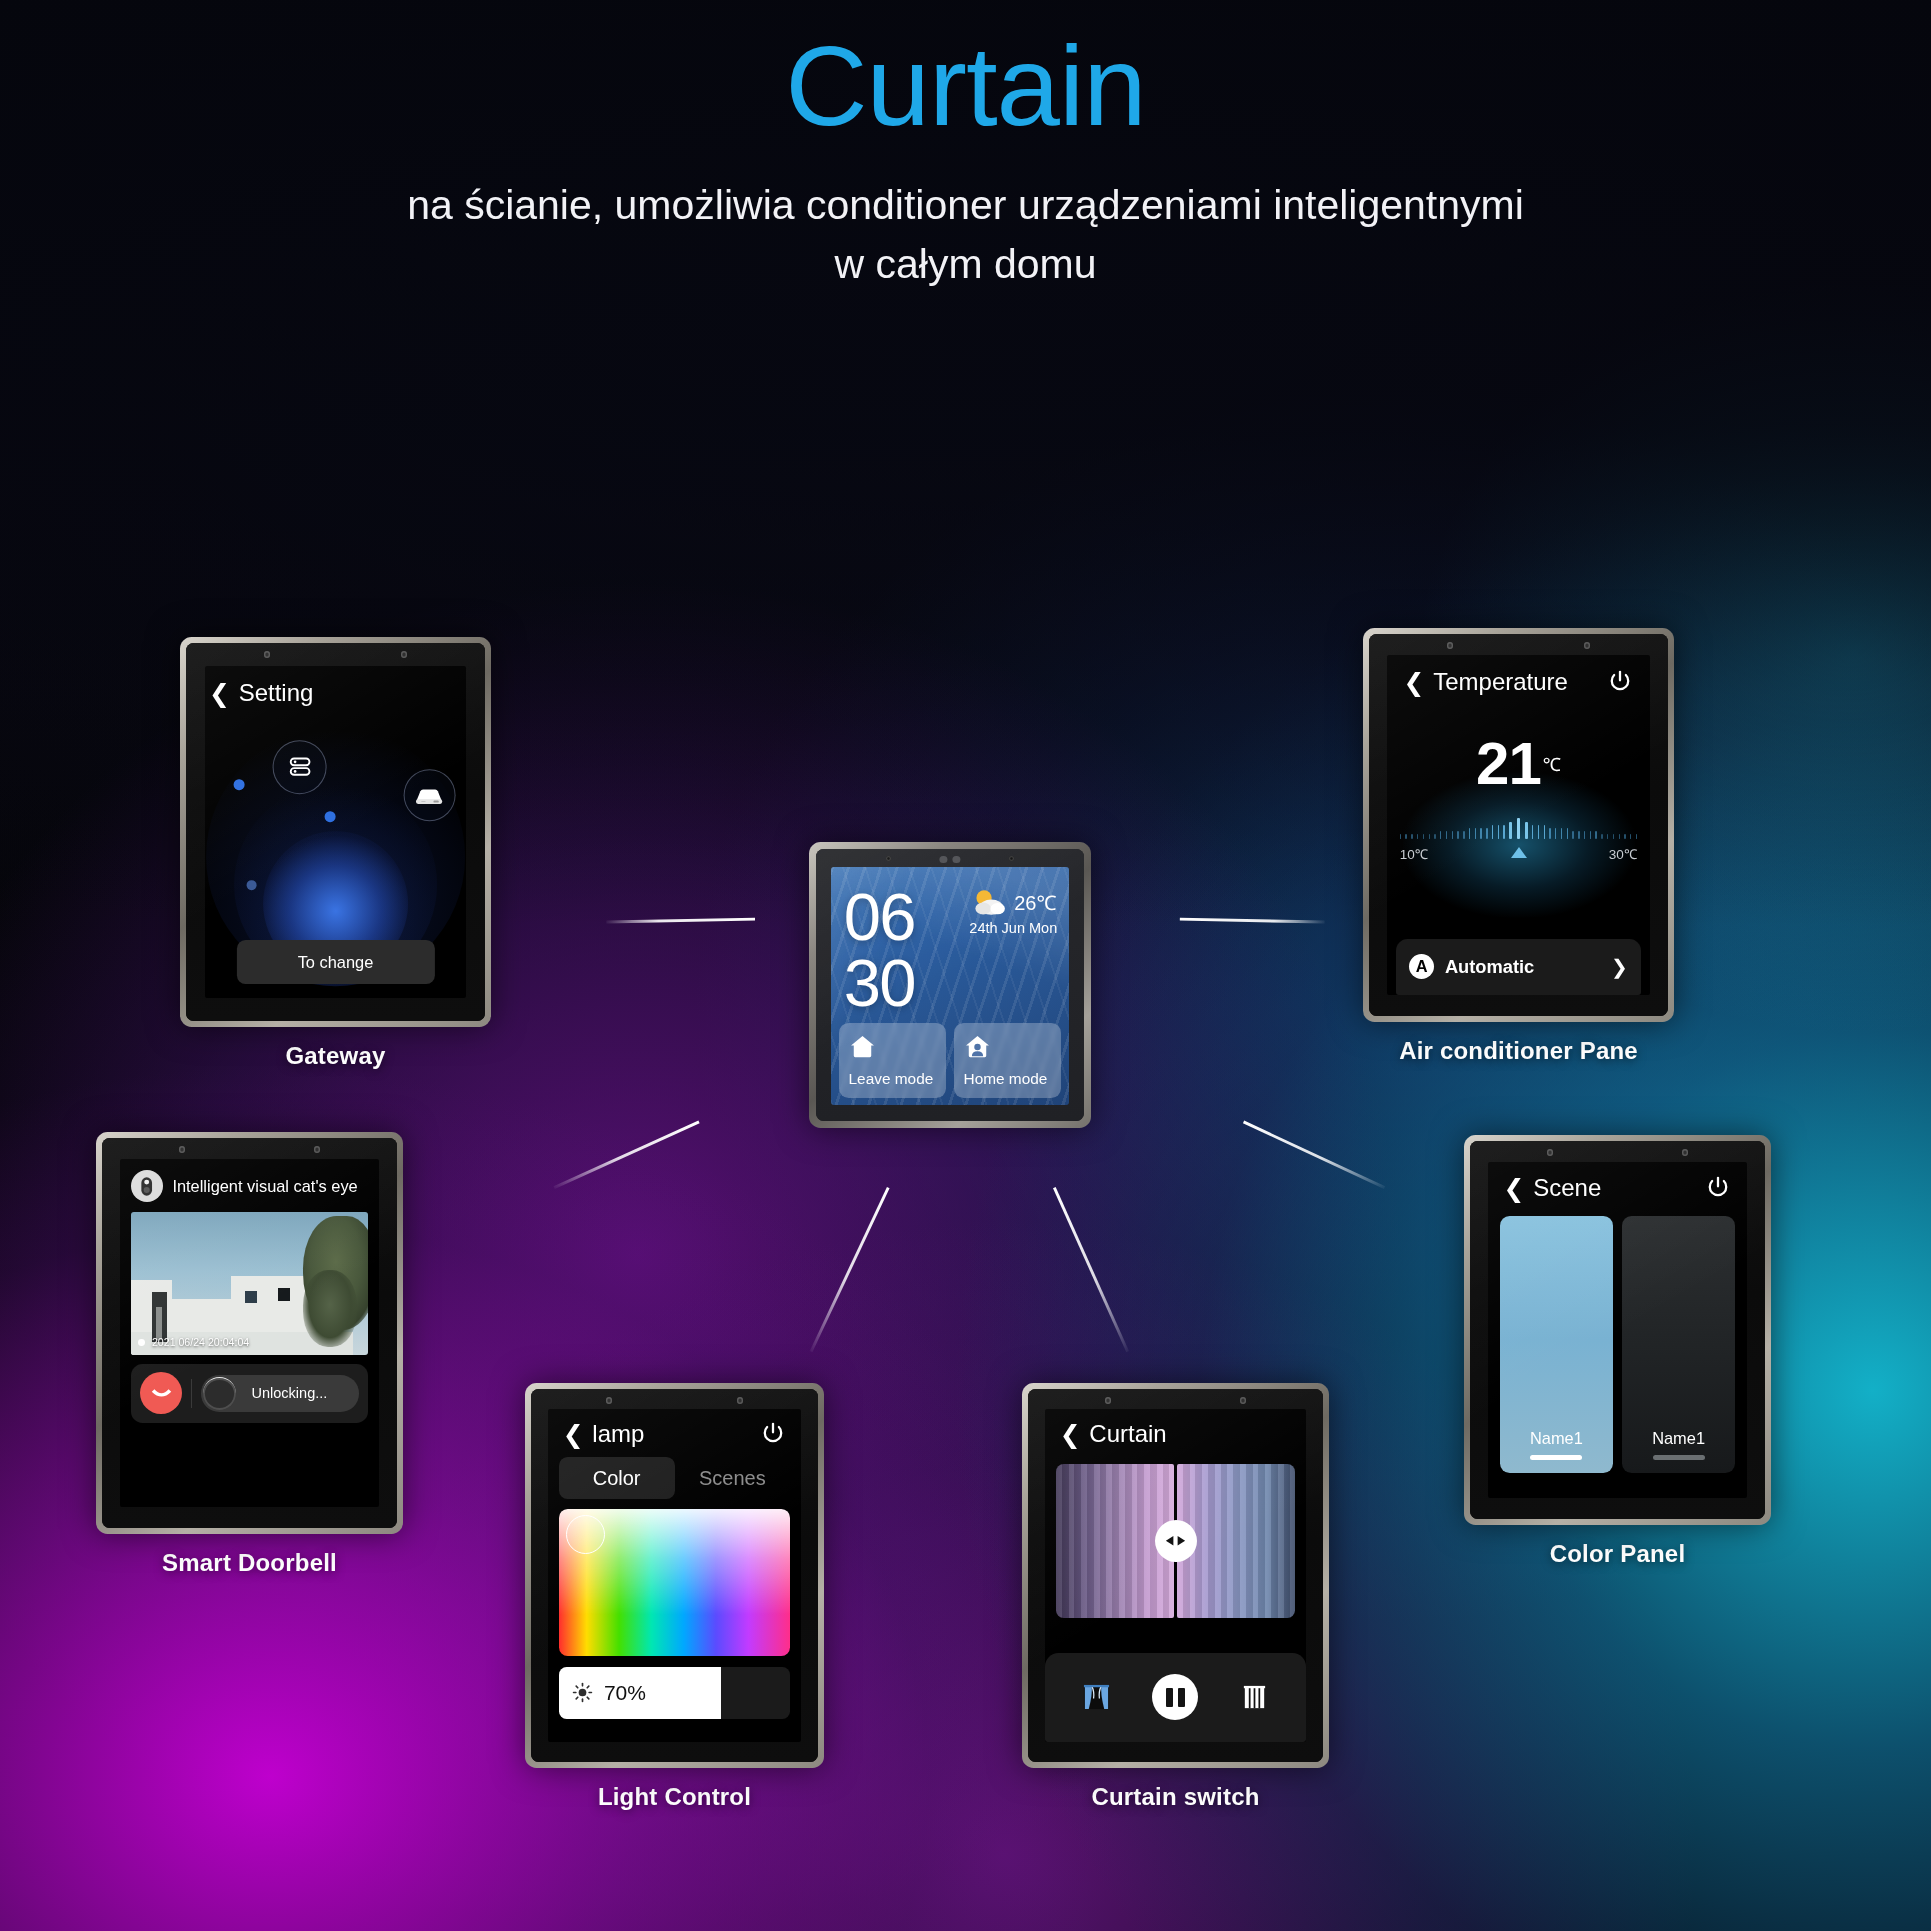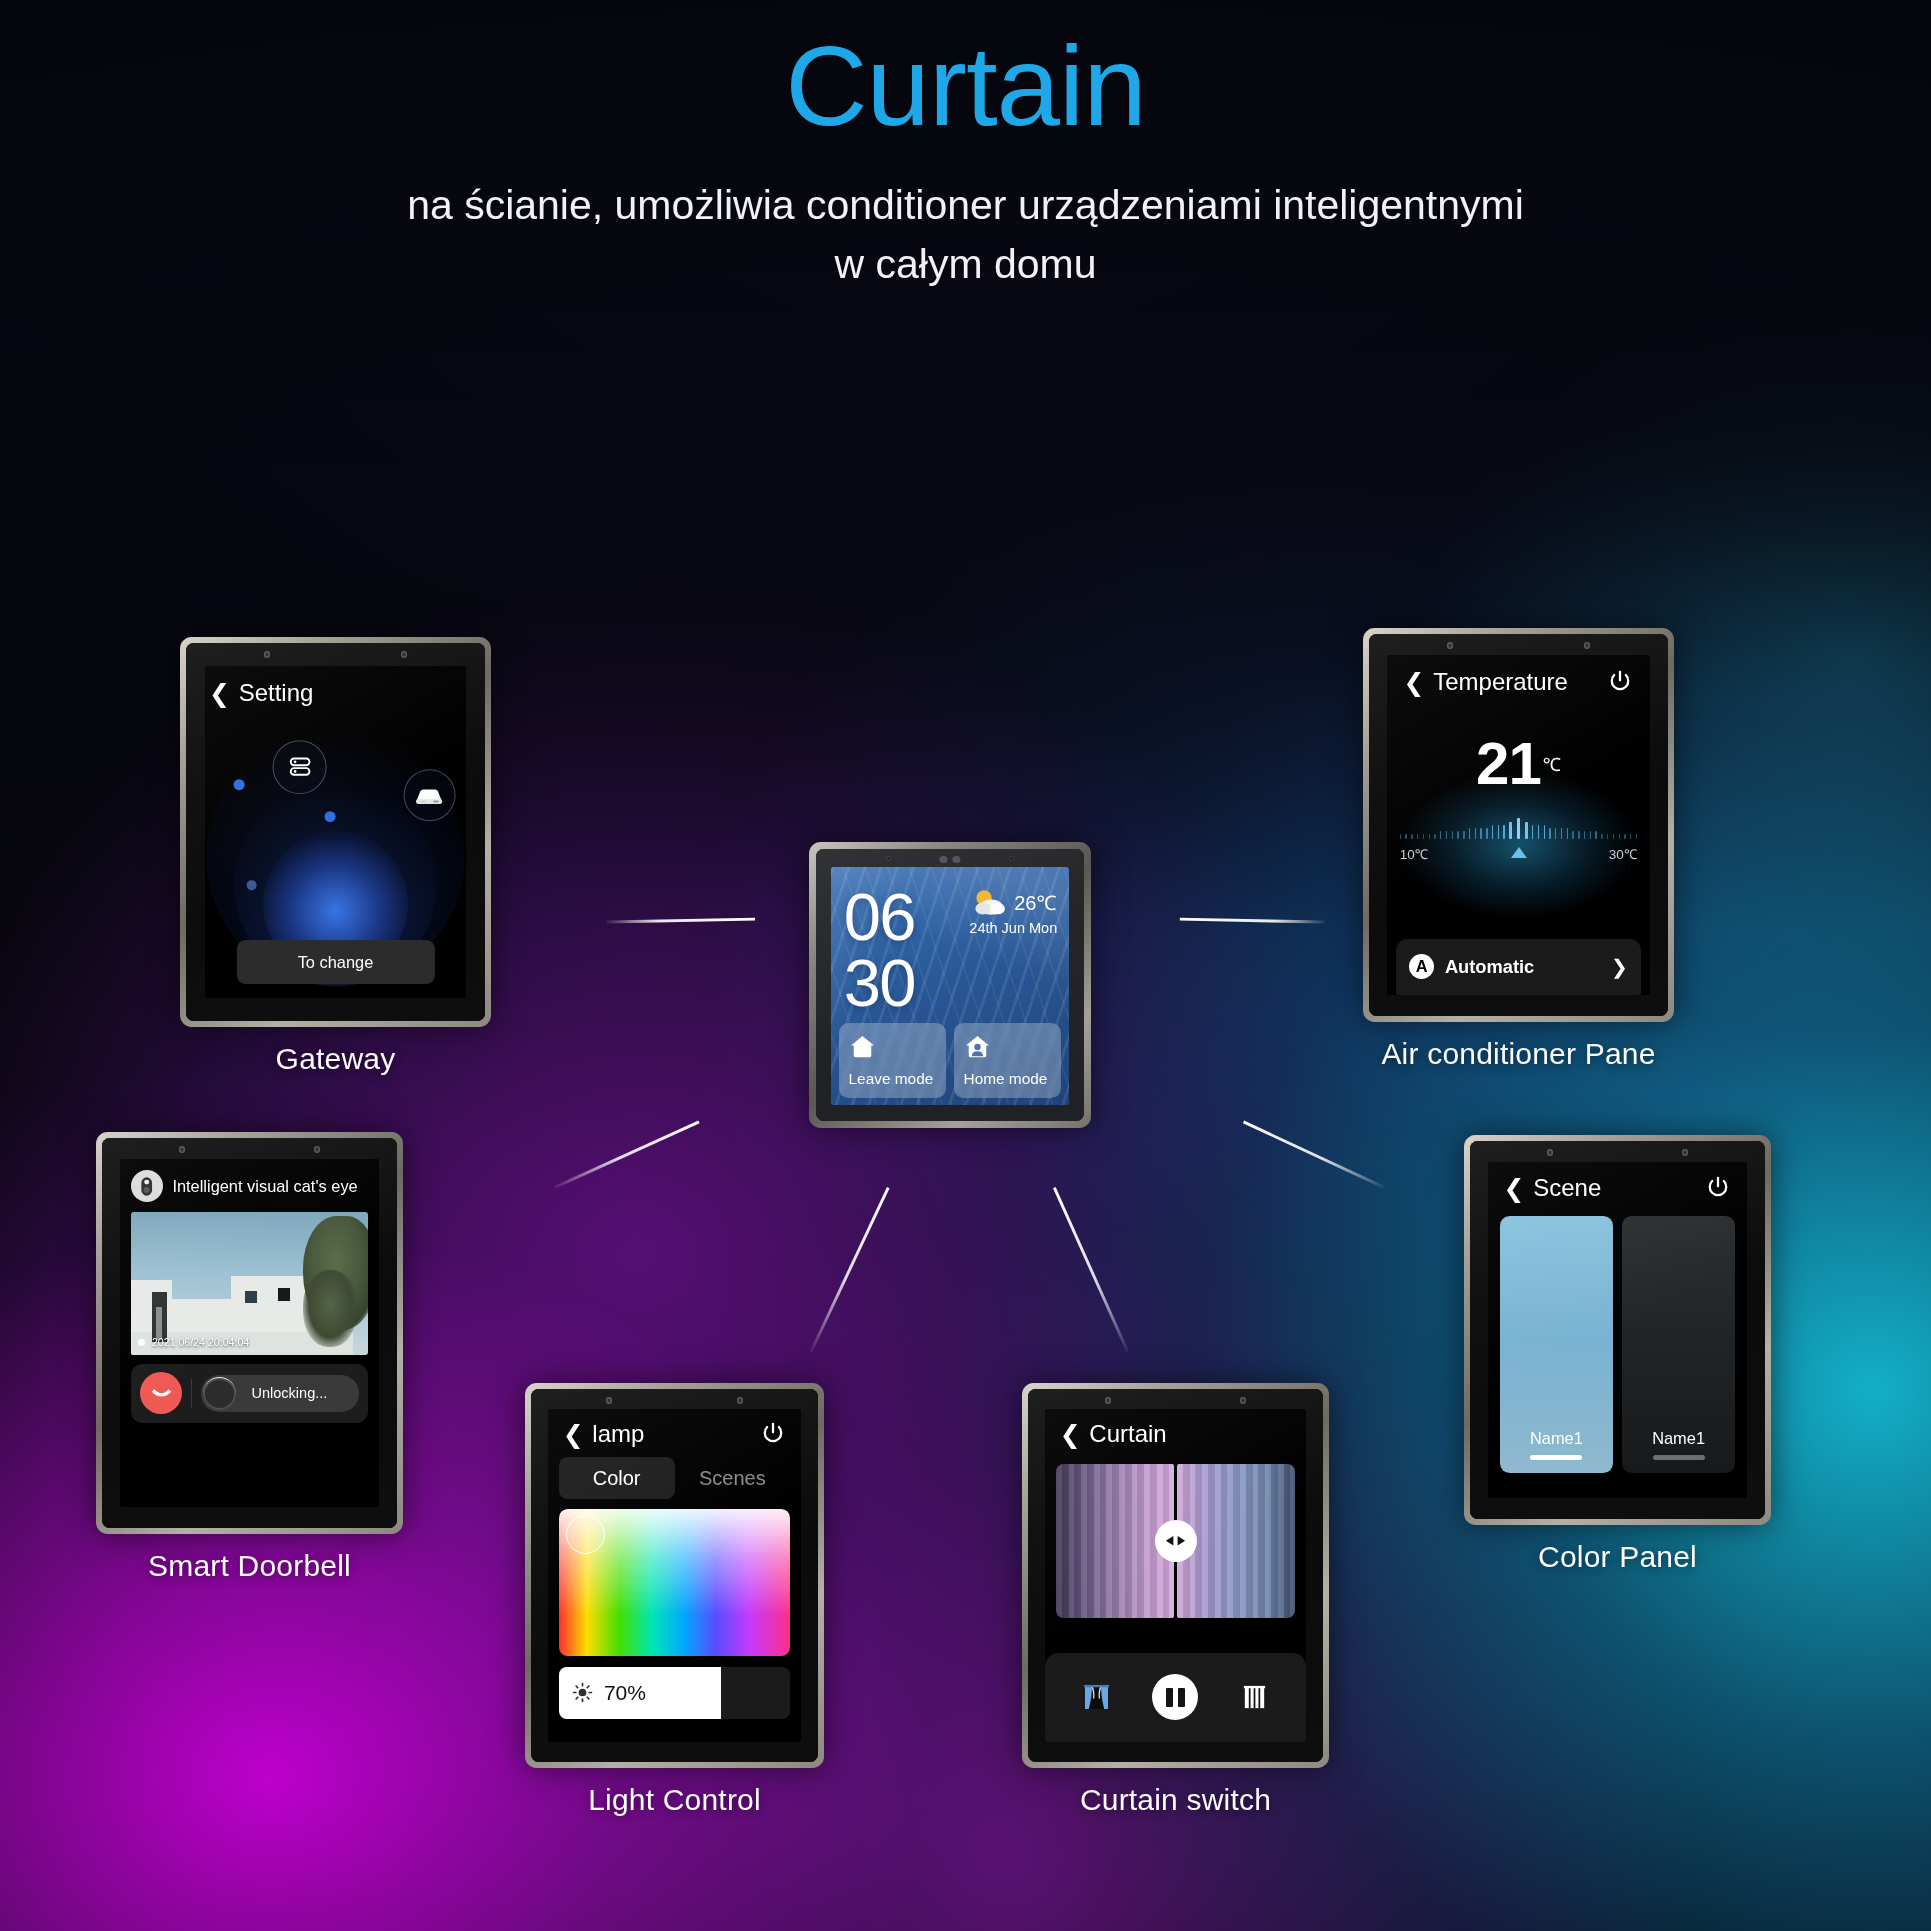--- a/index.html
+++ b/index.html
@@ -105,21 +105,21 @@
     background:#2a2a2a; box-shadow:inset 0 0 0 1.4px #565656;
   }
   .camDotL { left:26%; }
   .camDotR { right:26%; }
   .screen {
     position:relative; width:100%; height:100%;
     background:#000; overflow:hidden; z-index:2;
   }
   .caption {
     margin-top:15.4px; text-align:center; color:#fff;
-    font-size:30px; font-weight:400; letter-spacing:0.2px;
+    font-size:24px; font-weight:700; letter-spacing:0.2px;
     text-shadow:0 1.9px 9.7px rgba(0,0,0,0.5);
   }
 
   
   .scrHead { display:flex; align-items:center; justify-content:space-between; padding:0 3.9px; }
   .scrTitleWrap { display:flex; align-items:center; gap:8.7px; }
   .chev { color:#fff; font-size:25px; line-height:1; font-weight:300; }
   .scrTitle { color:#fff; font-size:24px; font-weight:400; }
   .pwr { width:26px; height:26px; }
 

